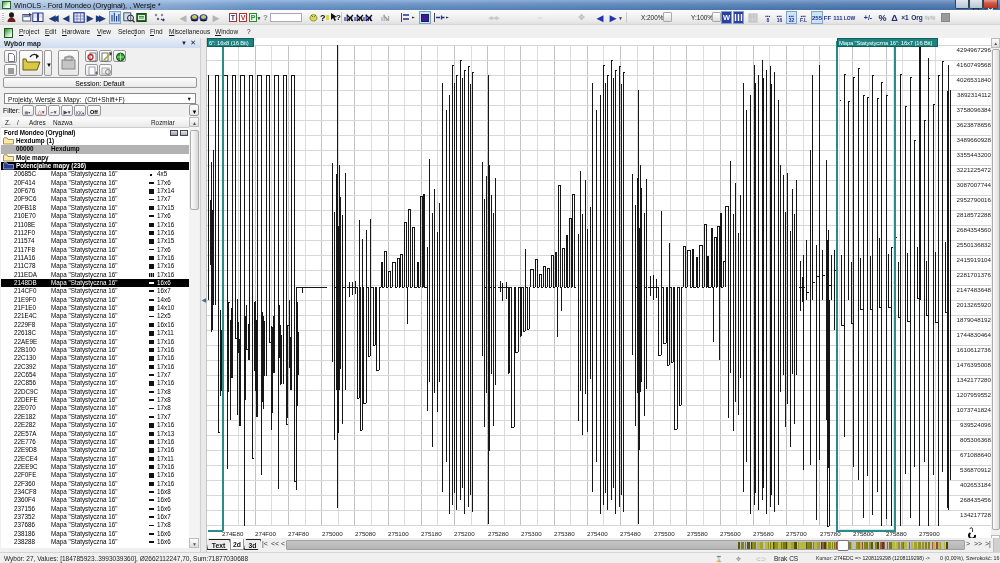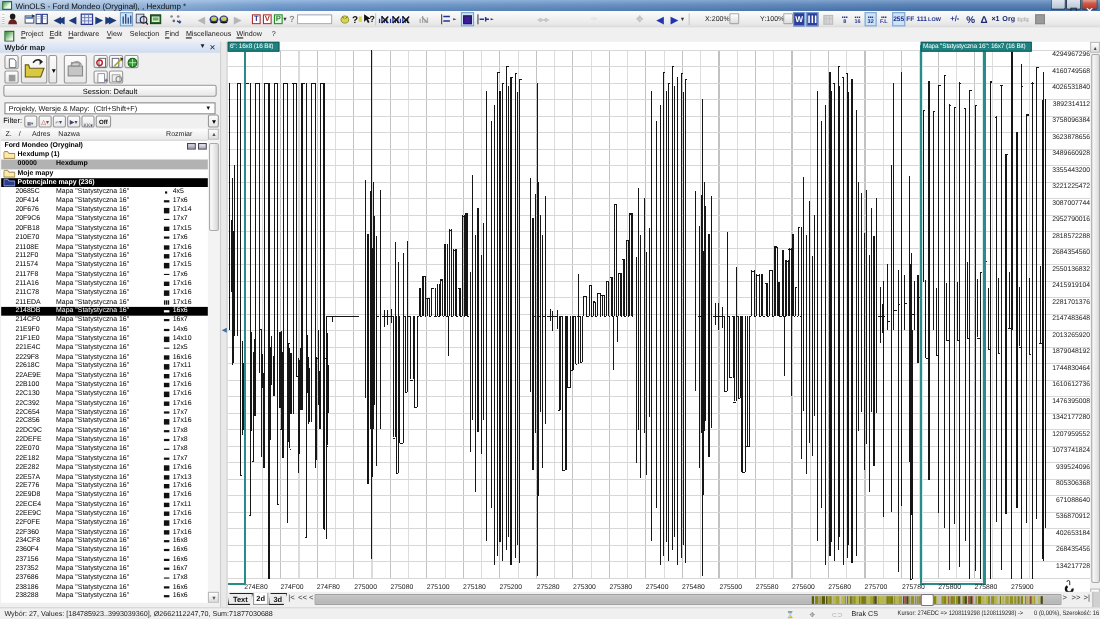--- a/index.html
+++ b/index.html
@@ -30,21 +30,21 @@
 .teallab { position:absolute; top:38px; height:9px; background:#1d8381; border:1px solid #0e5f5e; color:#fff; font-size:5.9px; letter-spacing:-0.15px; white-space:nowrap; overflow:hidden; line-height:8px; padding:0 1px; }
 .statusbar { position:absolute; left:0; top:552px; width:1000px; height:11px; background:#f0f0f0; border-top:1px solid #d5d5d5; font-size:6.4px; color:#222; }
 .statusbar span { position:absolute; top:2px; white-space:nowrap; }
 .tabrow { position:absolute; left:207px; top:538px; width:793px; height:14px; background:#f0f0f0; }
 .tab { position:absolute; top:1px; height:11px; font-size:6.8px; font-weight:bold; color:#111; text-align:center; line-height:11px; }
 .scrollv { position:absolute; left:991px; top:38px; width:9px; height:514px; background:#f0f0f0; }
 </style></head><body>
 <div class="titlebar">
     <div class="grad"></div>
     <div class="tico"></div>
-<div class="title-text">WinOLS - Ford Mondeo (Oryginał), , Hexdump *</div>
+<div class="title-text">WinOLS - Ford Mondeo (Oryginał), , Wersje *</div>
 <div class="winbtn" style="right:31px;background:linear-gradient(#dfe7f0,#b8c4d2)"><svg width="12" height="7">
         <path d="M3 5h6" stroke="#234" stroke-width="1.4"></path>
       </svg></div>
 <div class="winbtn" style="right:17px;background:linear-gradient(#dfe7f0,#b8c4d2)"><svg width="12" height="7">
         <rect x="3.5" y="1.5" width="5" height="4" fill="none" stroke="#234"></rect>
       </svg></div>
 <div class="winbtn" style="right:2px;width:15px;background:linear-gradient(#e8a091,#ce5949 40%,#b83523)"><svg width="13" height="7">
         <path d="M4 1.5l5 4M9 1.5l-5 4" stroke="#fff" stroke-width="1.1"></path>
       </svg></div>
 </div>

